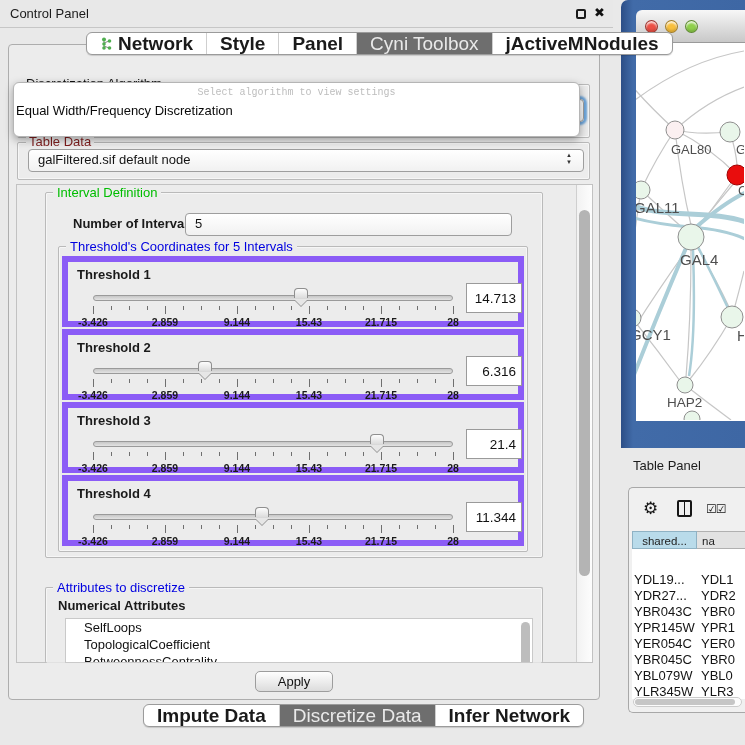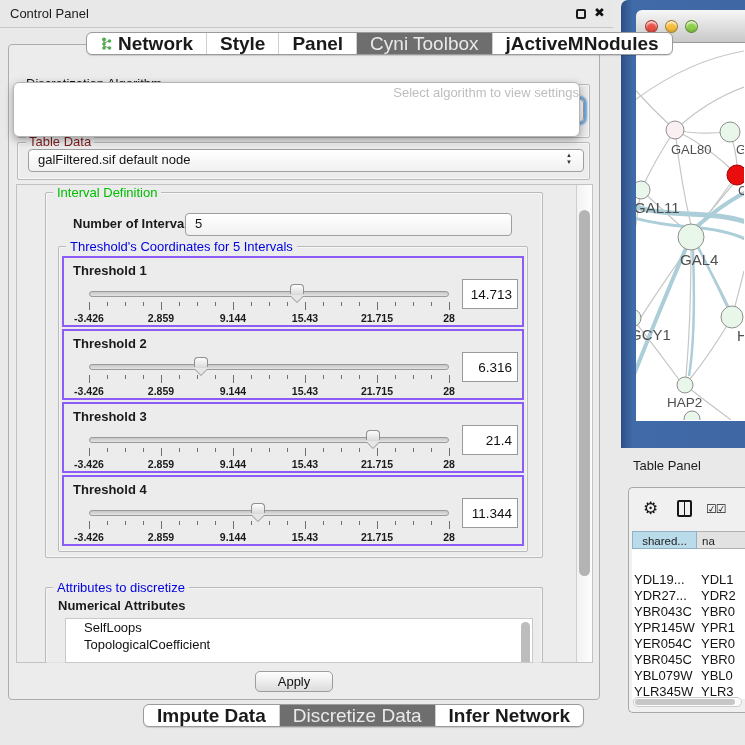--- a/index.html
+++ b/index.html
@@ -32,40 +32,40 @@
 
   .combo { background:linear-gradient(#ffffff,#f1f1f1); border:1px solid #9e9e9e; border-radius:4px; font-size:13px; line-height:20px; padding:0 22px 0 9px; color:#141414; white-space:nowrap; overflow:hidden; }
   .combo .arrows { position:absolute; right:7px; top:3px; font-size:6px; line-height:7px; color:#333; text-align:center; }
 
   #grp-algo { left:17px; top:84px; width:573px; height:54px; }
   #algo-label { left:26px; top:76px; font-size:13px; color:#111; }
   #algo-combo { left:28px; top:99px; width:556px; height:23px; box-shadow:0 0 2px 3px rgba(86,152,214,.85); }
 
   
   #popup { left:13px; top:82px; width:567px; height:55px; background:#ffffff; border:1px solid #b5b5b5; border-radius:6px; box-shadow:0 3px 8px rgba(0,0,0,.35); z-index:20; overflow:hidden; }
-  #popup .ph { height:19px; line-height:19px; text-align:right; color:#bdbdbd; font-size:13px; }
+  #popup .ph { height:19px; line-height:19px; text-align:center; color:#bdbdbd; font-size:10px;font-family:Liberation Mono, monospace; }
   #popup .opt { height:18px; line-height:18px; font-size:13px; padding-left:2px; color:#0a0a0a; }
   #popup .opt.hl { font-weight:bold; }
 
   #grp-tabledata { left:17px; top:142px; width:573px; height:38px; }
   #tabledata-label { left:26px; top:134px; font-size:13px; color:#7f1d1d; }
   #tabledata-combo { left:28px; top:149px; width:556px; height:23px; }
 
   
   #viewport { left:16px; top:184px; width:577px; height:479px; border:1px solid #c2c2c2; background:#ececec; overflow:hidden; }
   #vscroll { left:576px; top:185px; width:16px; height:477px; background:linear-gradient(90deg,#f2f2f2,#fdfdfd); border-left:1px solid #cfcfcf; }
   #vscroll .thumb { position:absolute; left:2px; top:25px; width:11px; height:366px; background:#b4b4b4; border-radius:6px; }
 
   #grp-interval { left:45px; top:192px; width:498px; height:366px; }
   #noi-label { left:73px; top:216px; font-size:13px; font-weight:bold; }
   #noi-combo { left:185px; top:213px; width:327px; height:23px; }
 
   #grp-thresholds { left:58px; top:246px; width:470px; height:306px; }
 
-  .thr-box { position:absolute; left:62px; width:462px; height:71px; border:2px solid #8b5cf6; background:#ececec; }
+  .thr-box { position:absolute; left:62px; width:462px; height:71px; border:6px solid #8b5cf6; background:#ececec; }
   .thr-label { position:absolute; left:9px; top:5px; font-size:13px; font-weight:bold; }
   .slider { position:absolute; left:25px; top:30px; width:360px; height:34px; }
   .track { position:absolute; left:0; top:3px; width:360px; height:6px; border-radius:3px; border:1px solid #9a9a9a; background:linear-gradient(#c7c7c7,#e3e3e3); }
   .handle { position:absolute; top:-4px; width:14px; height:10px; background:linear-gradient(#fdfdfd,#dcdcdc); border:1px solid #8f8f8f; border-bottom:none; border-radius:4px 4px 0 0; }
   .handle::after { content:""; position:absolute; left:-1px; top:10px; width:0; height:0; border-left:7px solid transparent; border-right:7px solid transparent; border-top:7px solid #e6e6e6; filter:drop-shadow(0 1px 0 #8f8f8f); }
   .tick { position:absolute; top:14px; width:1px; background:#6f6f6f; }
   .tick.major { height:8px; }
   .tick.minor { height:4px; }
   .ticklabel { position:absolute; top:24px; font-size:10.5px; font-weight:bold; color:#1a1a1a; transform:translateX(-50%); white-space:nowrap; }
   .thr-value { position:absolute; left:398px; top:21px; width:56px; height:30px; border:1px solid #9a9a9a; background:#ffffff; font-family:"Liberation Sans",sans-serif; font-size:13.5px; text-align:right; padding-right:5px; color:#111; }
@@ -145,20 +145,21 @@
   </div>
 
 <span class="abs" id="algo-label">Discretization Algorithm</span>
 <div class="abs grp" id="grp-algo"></div>
 <div class="abs combo" id="algo-combo">
     <span class="arrows">▲<br>▼</span>
   </div>
 
 <div class="abs" id="popup">
   <div class="ph">Select algorithm to view settings</div>
+    <div class="opt">Equal Width/Frequency Discretization</div>
   </div>
 
 <div class="abs grp" id="grp-tabledata"></div>
 <span class="abs" id="tabledata-label" style="background:#ececec;padding:0 3px;">Table Data</span>
 <div class="abs combo" id="tabledata-combo">galFiltered.sif default node</div>
 <span class="abs arrows" style="left:566px;top:152px;font-size:6px;line-height:7px;color:#333;">▲<br>▼</span>
 
 <div class="abs" id="viewport"></div>
 <div class="abs" id="vscroll">
     <div class="thumb"></div>
@@ -317,20 +318,21 @@
   </div>
 
 <div class="abs grp" id="grp-attrs">
   <span class="glabel blue">Attributes to discretize</span>
 </div>
 <span class="abs" id="attrs-list-label">Numerical Attributes</span>
 <div class="abs" id="attrs-list">
   <div id="attrs-scroll"></div>
 <div class="item">SelfLoops</div>
     <div class="item">TopologicalCoefficient</div>
+    <div class="item">BetweennessCentrality</div>
   </div>
 
 <div class="abs" id="apply-btn">Apply</div>
 
 <div class="abs seg" id="bottom-tabs">
     <div class="tab">
       <span>Impute Data</span>
     </div>
     <div class="tab sel">
       <span>Discretize Data</span>

